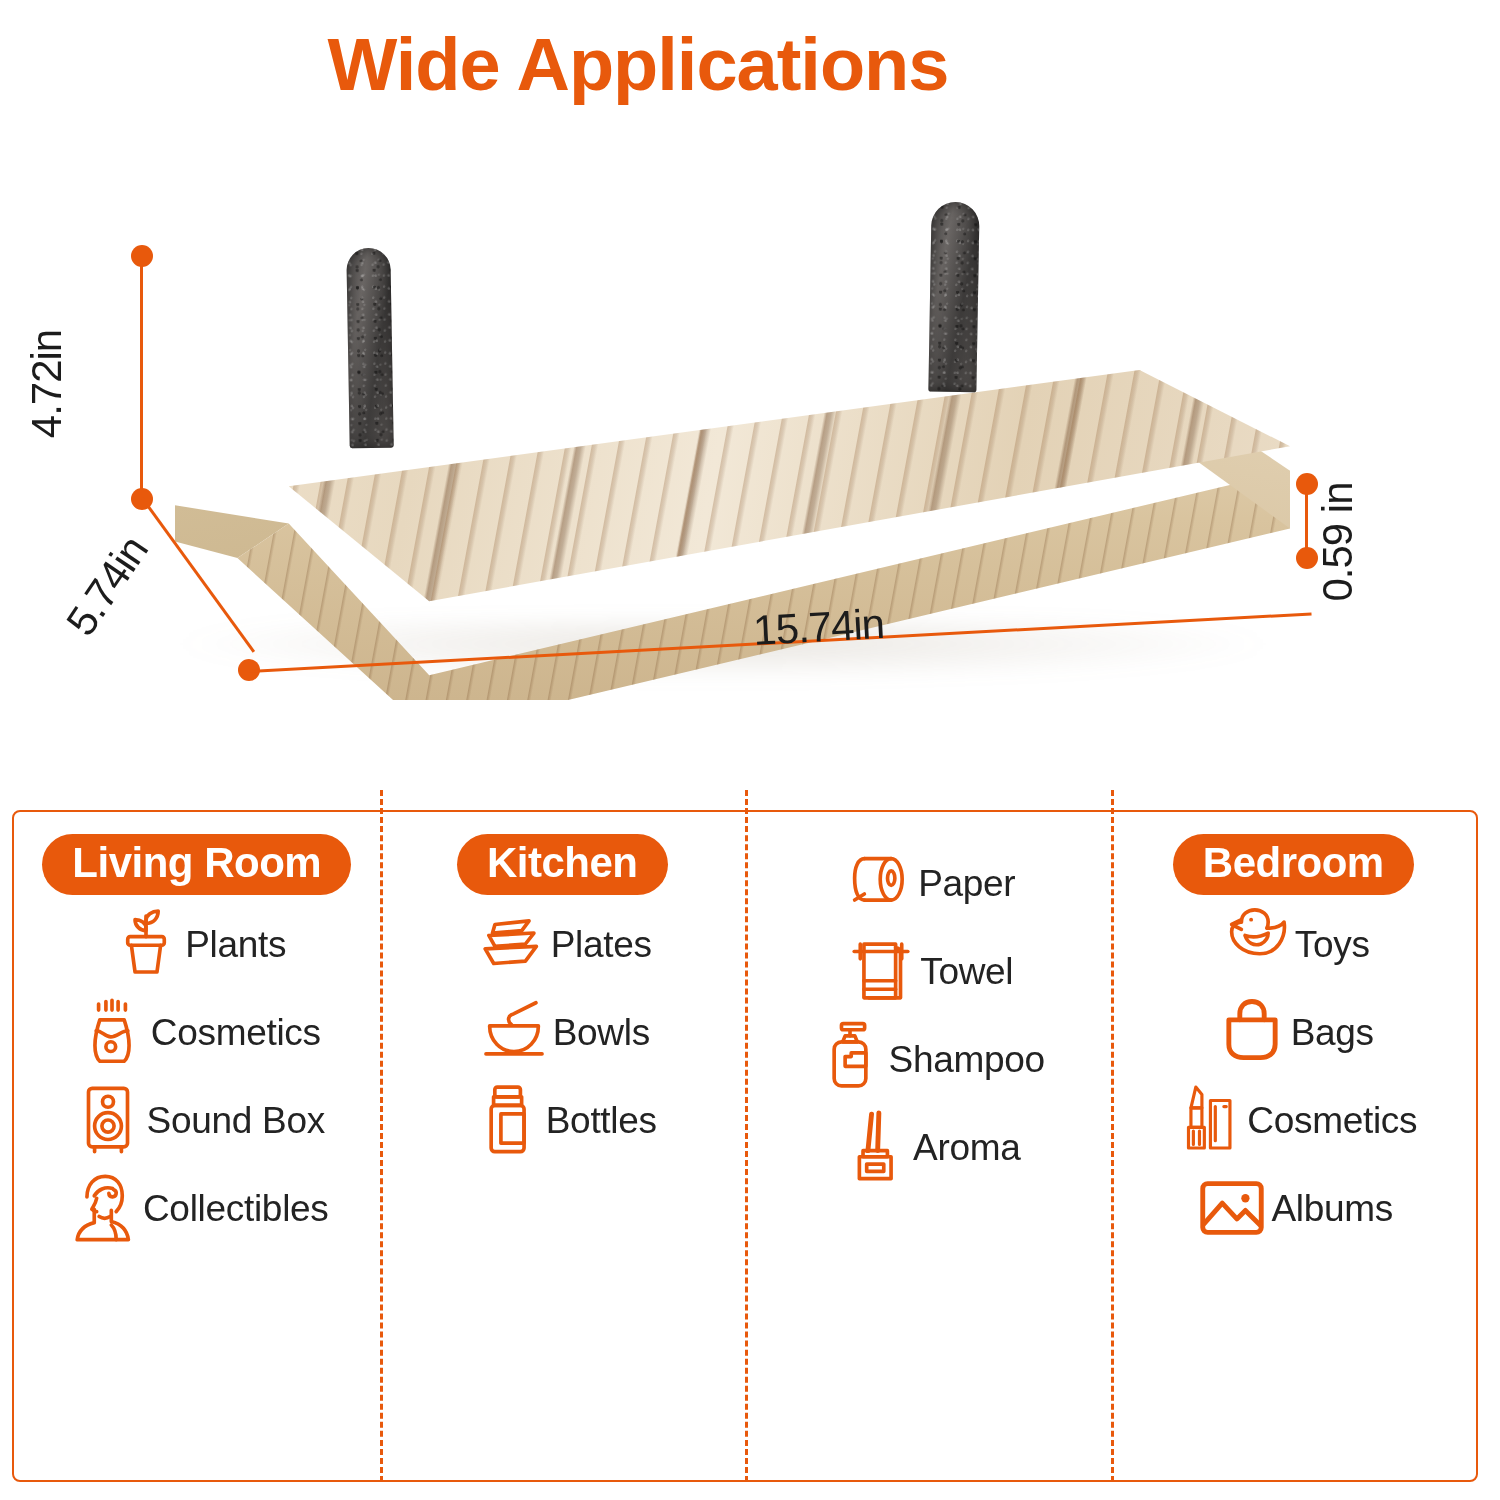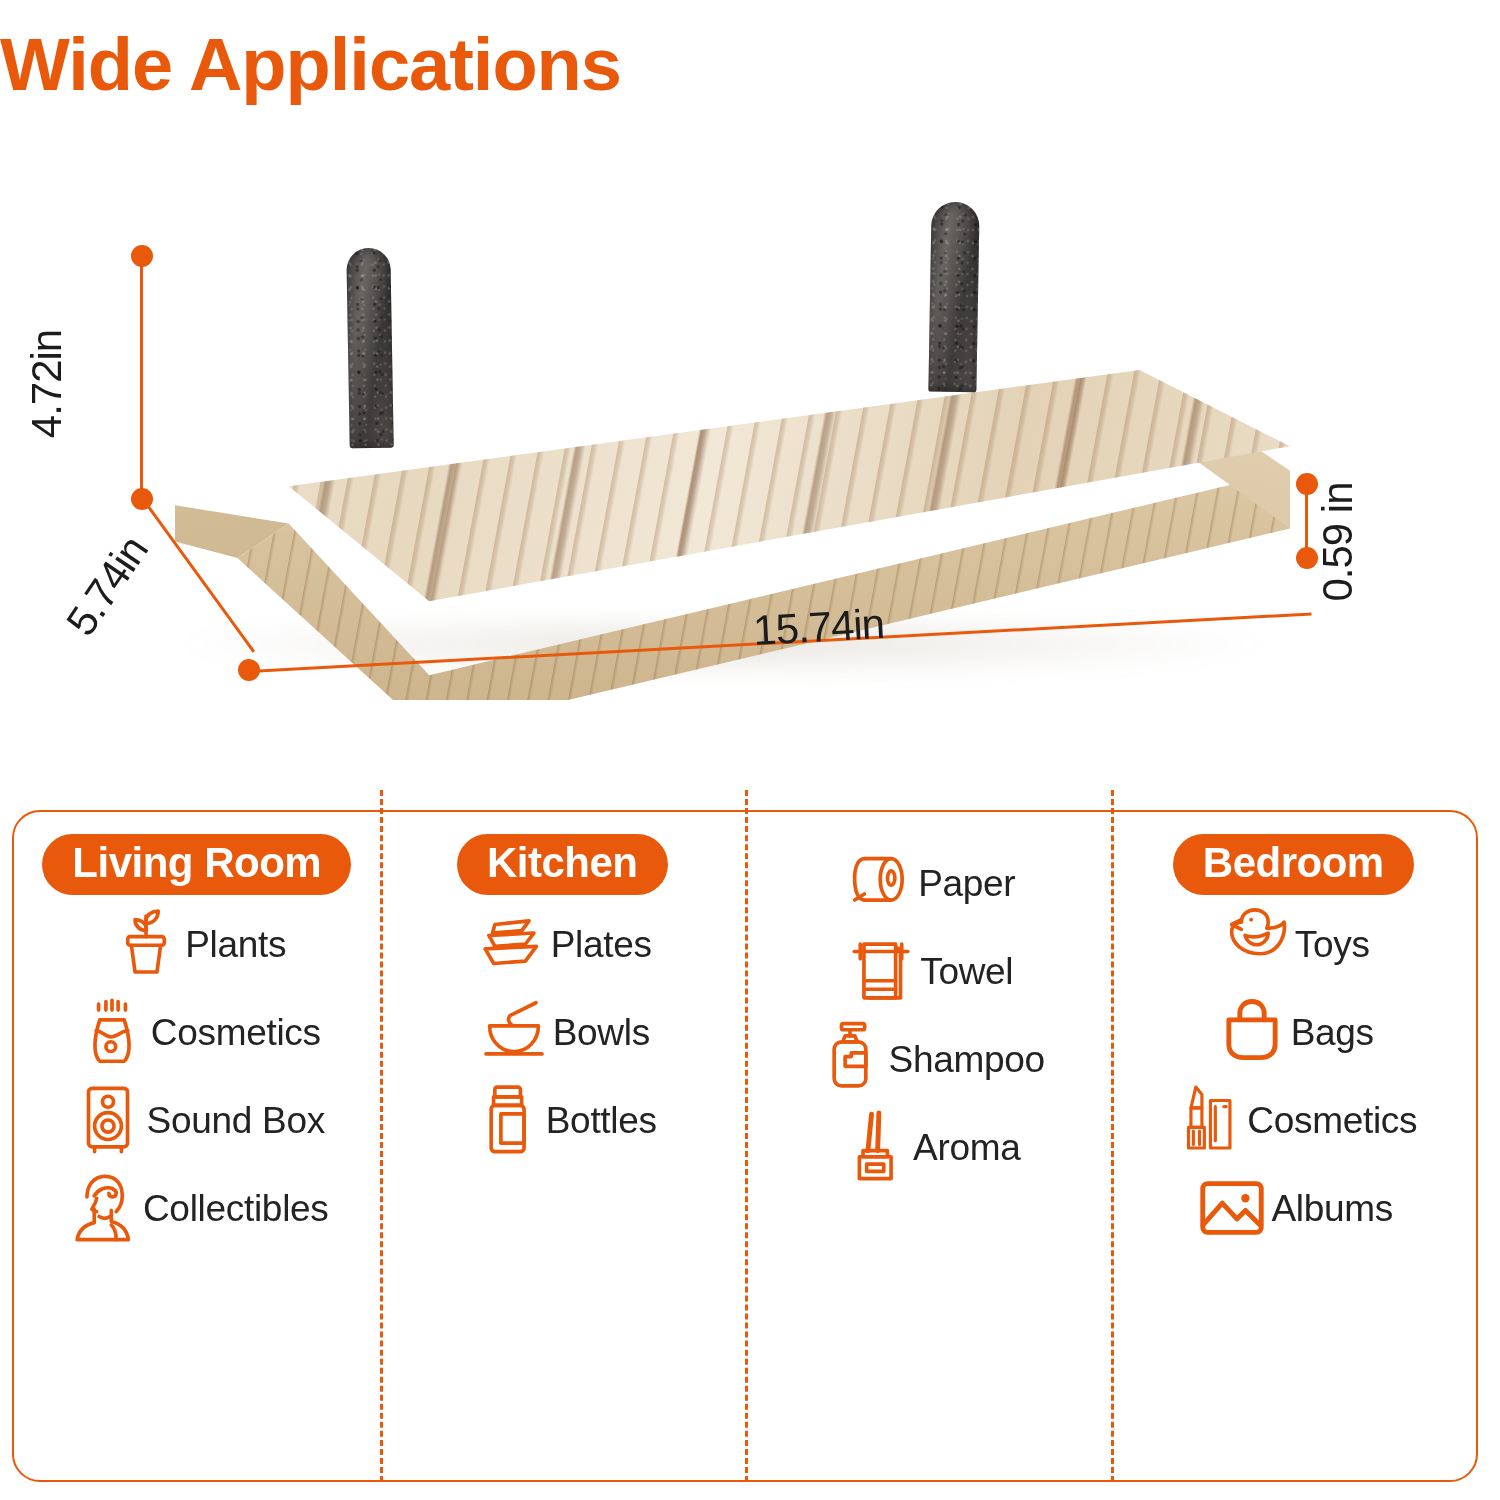--- a/index.html
+++ b/index.html
@@ -7,21 +7,21 @@
     width:1500px;height:1500px;
     background:#ffffff;
     font-family:"Liberation Sans", sans-serif;
     overflow:hidden;
     position:relative;
   }
   
   #page-title{
     position:absolute;
     top:26px;left:0;width:1276px;
-    text-align:left;
+    text-align:center;
     font-size:74px;
     font-weight:bold;
     color:#E8590C;
     letter-spacing:-1px;
     line-height:1.05;
   }
   
   #hero{
     position:absolute;
     top:150px;left:0;width:1500px;height:650px;
@@ -107,21 +107,21 @@
   .dim-label{
     position:absolute;
     font-size:42px; font-weight:normal; color:#1c1c1c;
     white-space:nowrap; letter-spacing:-1px;
   }
   
   #apps-panel{
     position:absolute;
     left:12px; top:810px; width:1466px; height:672px;
     border:2px solid #E8590C;
-    border-radius:28px;
+    border-radius:8px;
     box-sizing:border-box;
     display:flex;
   }
   .app-col{
     position:relative;
     flex:1 1 0;
     display:flex;
     flex-direction:column;
     align-items:center;
     padding-top:22px;

